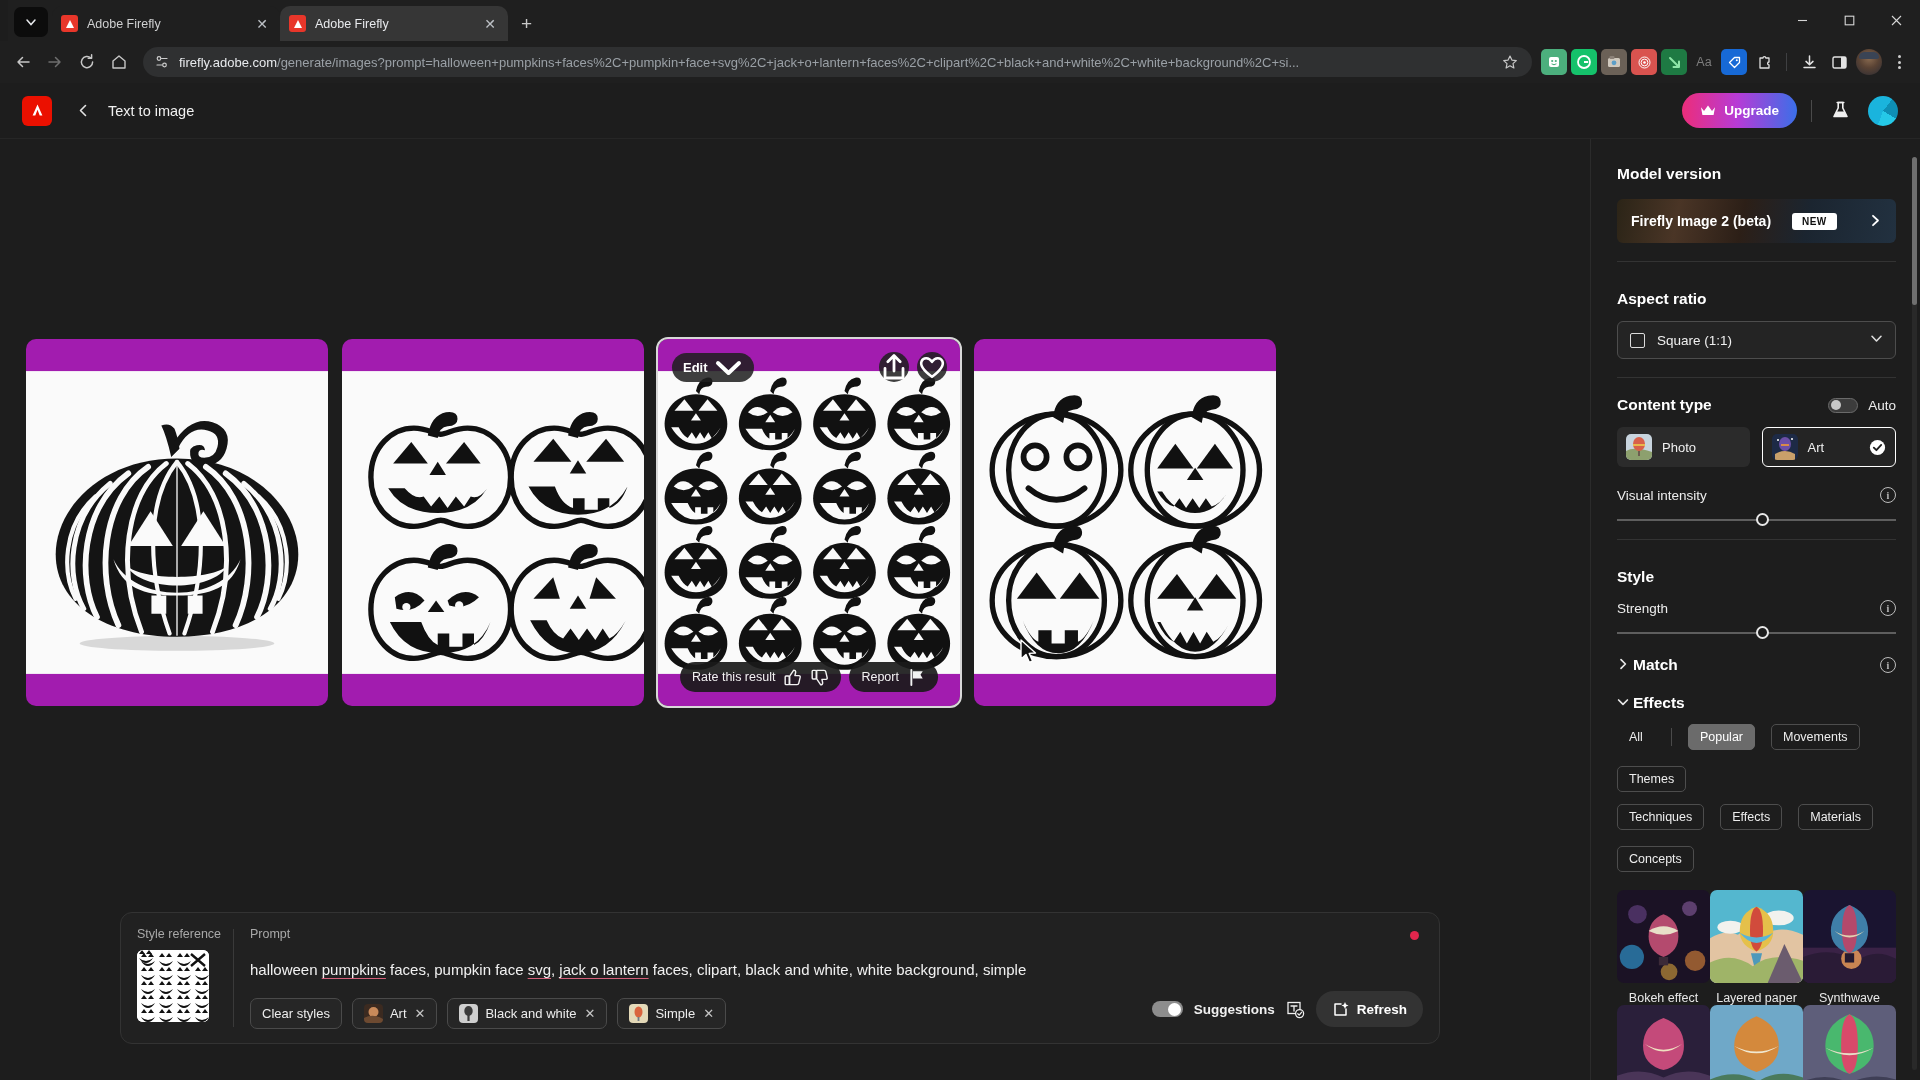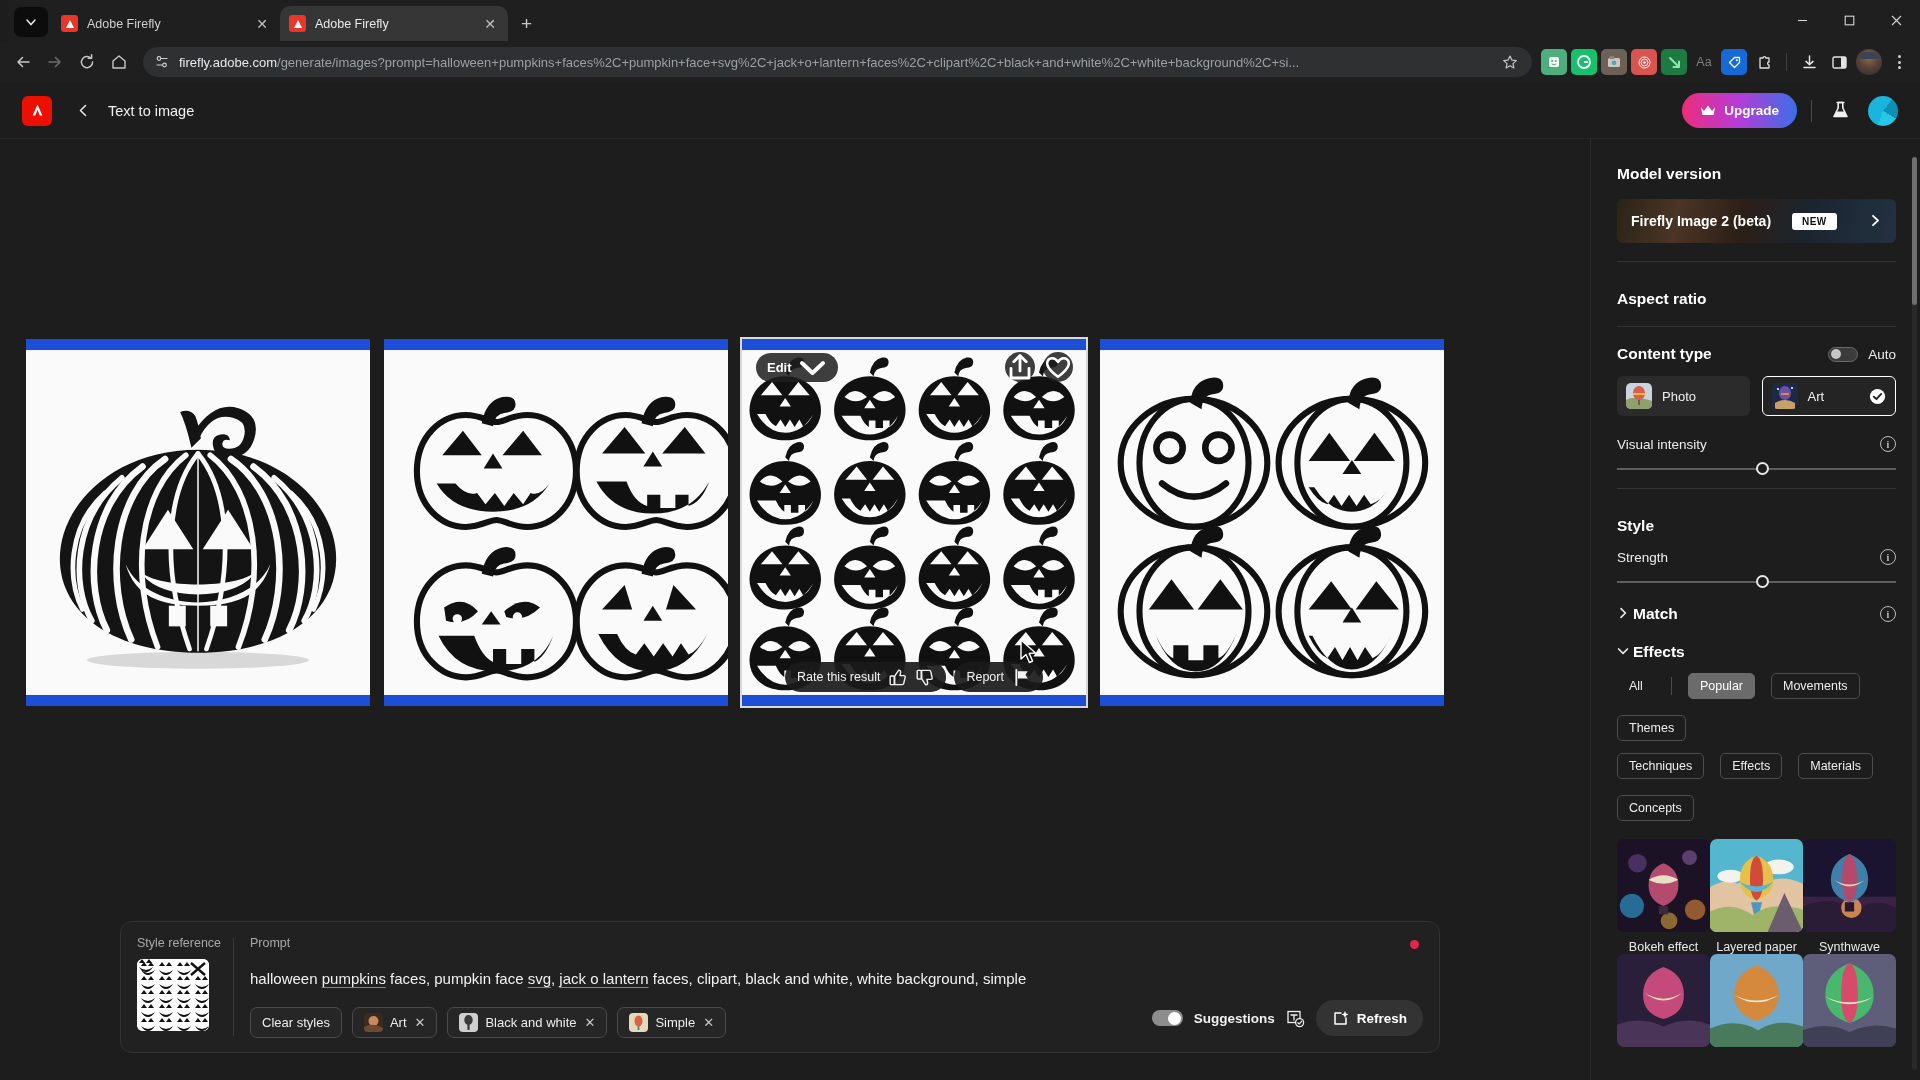--- a/index.html
+++ b/index.html
@@ -141,21 +141,21 @@
 
   .app-body { flex: 1; display: flex; position: relative; min-height: 0; }
   .canvas { flex: 1; position: relative; min-width: 0; }
 
   
   .results {
     position: absolute; left: 26px; top: 200px;
     display: flex; gap: 14px;
   }
   .card {
-    width: 344px; height: 367px; border-radius: 0; background: #1d4ed8;
+    width: 302px; height: 367px; border-radius: 10px; background: #a21caf;
     position: relative; overflow: hidden; flex: none;
   }
   .card.hovered { outline: 2px solid #d8d8d8; }
   .card svg { display: block; width: 100%; height: 100%; }
 
   .edit-pill {
     position: absolute; left: 14px; top: 14px; height: 29px;
     background: rgba(30,30,30,.86); border-radius: 15px;
     display: flex; align-items: center; gap: 6px; padding: 0 11px;
     color: #fff; font-size: 13px; font-weight: bold;
@@ -177,21 +177,21 @@
     display: flex; align-items: center; gap: 8px; padding: 0 12px;
     color: #f2f2f2; font-size: 12.5px;
   }
   .rate-pill span.lbl { white-space: nowrap; }
   .mini-ic { width: 19px; height: 19px; display:flex; align-items:center; justify-content:center; color:#f2f2f2; }
 
   .cursor-arrow { position: absolute; left: 1019px; top: 500px; z-index: 30; pointer-events:none;}
 
   
   .prompt-dock {
-    position: absolute; left: 120px; bottom: 27px; width: 1320px; height: 132px;
+    position: absolute; left: 120px; bottom: 36px; width: 1320px; height: 132px;
     background: #212121; border: 1px solid #333; border-radius: 12px;
     display: flex; padding: 14px 16px;
   }
   .style-ref-col { width: 96px; flex: none; }
   .dock-label { font-size: 12.5px; color: #a8a8a8; margin-bottom: 9px; }
   .style-ref-thumb {
     width: 72px; height: 72px; border-radius: 6px; background: #fff; overflow: hidden;
   }
   .dock-div { width: 1px; background: #3a3a3a; margin: 2px 16px 2px 0; }
   .prompt-col { flex: 1; min-width: 0; display: flex; flex-direction: column; }
@@ -899,20 +899,29 @@
         <span class="new-badge">NEW</span>
         <span class="mc-chev">
           <svg width="13" height="13" viewBox="0 0 13 13">
               <path d="M4 1.8 L9 6.5 L4 11.2" fill="none" stroke="#fff" stroke-width="1.8" stroke-linecap="round" stroke-linejoin="round"></path>
             </svg>
         </span>
       </div>
       <div class="sb-rule"></div>
 
       <div class="sec-title">Aspect ratio</div>
+      <div class="select-box">
+        <span class="sq-ic"></span>
+        <span>Square (1:1)</span>
+        <span class="sel-chev">
+          <svg width="13" height="13" viewBox="0 0 13 13">
+              <path d="M2 4.3 L6.5 9 L11 4.3" fill="none" stroke="#dcdcdc" stroke-width="1.6" stroke-linecap="round" stroke-linejoin="round"></path>
+            </svg>
+        </span>
+      </div>
       <div class="sb-rule"></div>
 
       <div class="row-between" style="margin-top:18px">
         <span class="sb-h">Content type</span>
         <span class="toggle-sm"></span>
         <span class="auto-lbl">Auto</span>
       </div>
 
       <div class="ct-row">
         <div class="ct-card">

